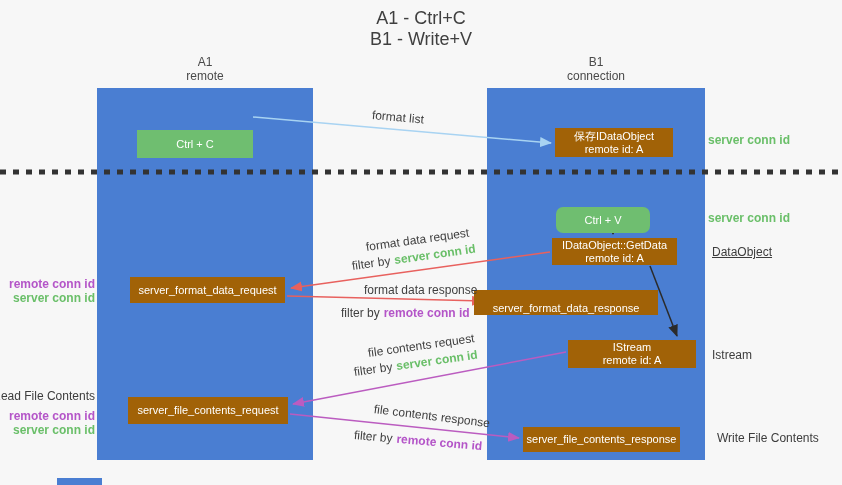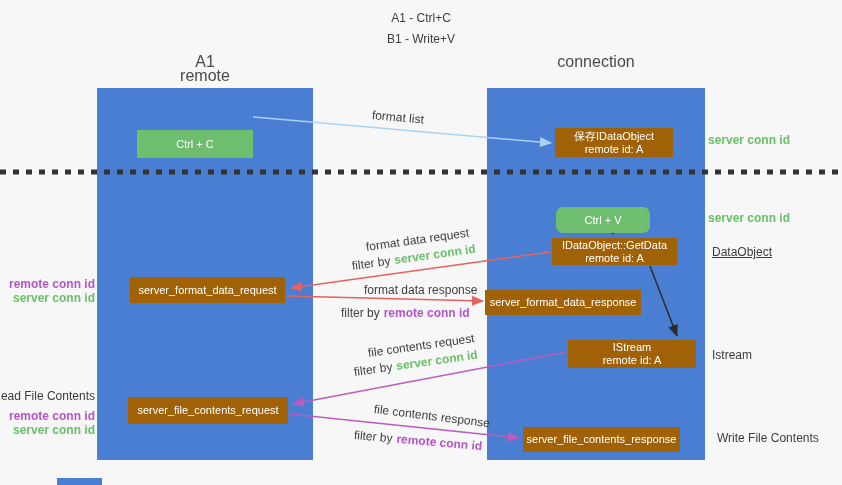--- a/index.html
+++ b/index.html
@@ -1,26 +1,26 @@
 <!DOCTYPE html>
 <html><head>
 <meta charset="utf-8">
 <style>
   html,body{margin:0;padding:0;}
   body{font-family:"Liberation Sans",sans-serif;background:#f7f7f7;}
   .stage{position:relative;width:842px;height:485px;background:#f7f7f7;overflow:hidden;}
 
   .title{position:absolute;top:8px;left:0;width:100%;text-align:center;
-         font-size:12px;line-height:21px;color:#3f3f3f;z-index:5;}
+         font-size:18px;line-height:21px;color:#3f3f3f;z-index:5;}
 
   .lane{position:absolute;top:88px;height:372px;background:#4a7ed2;z-index:1;}
   .lane-a{left:97px;width:216px;}
   .lane-b{left:487px;width:218px;}
 
-  .lane-header{position:absolute;top:55px;text-align:center;font-size:16px;
+  .lane-header{position:absolute;top:55px;text-align:center;font-size:12px;
                line-height:14px;color:#4a4a4a;z-index:5;}
   .lane-header-a{left:97px;width:216px;}
   .lane-header-b{left:487px;width:218px;}
 
   svg.overlay{position:absolute;top:0;left:0;z-index:2;pointer-events:none;}
 
   .box{position:absolute;display:flex;flex-direction:column;align-items:center;
        justify-content:center;color:#fff;font-size:11px;line-height:13px;
        text-align:center;z-index:3;box-sizing:border-box;}
   .box-orange{background:#a16207;}
@@ -47,20 +47,21 @@
   <div class="title">
     <div>A1 - Ctrl+C</div>
     <div>B1 - Write+V</div>
   </div>
 
   <div class="lane-header lane-header-a">
     <div>A1</div>
     <div>remote</div>
   </div>
   <div class="lane-header lane-header-b">
+    <div>B1</div>
     <div>connection</div>
   </div>
 
   <div class="lane lane-a"></div>
   <div class="lane lane-b"></div>
 
   <svg class="overlay" width="842" height="485" viewBox="0 0 842 485">
     <defs>
       <marker id="m-blue" markerUnits="userSpaceOnUse" markerWidth="13" markerHeight="11" refX="11" refY="5" orient="auto">
           <path d="M0,0 L12,5 L0,10 z" fill="#a8d3f2"></path>
@@ -108,21 +109,21 @@
 
   <div class="box box-orange" style="left:552px;top:238px;width:125px;height:27px;">
     <span>IDataObject::GetData</span>
     <span>remote id: A</span>
   </div>
 
   <div class="box box-orange" style="left:130px;top:277px;width:155px;height:26px;">
     <span>server_format_data_request</span>
   </div>
 
-  <div class="box box-orange" style="left:485px;top:290px;width:156px;height:25px;">
+  <div class="box box-orange" style="left:474px;top:290px;width:184px;height:25px;justify-content:flex-end;">
     <span>server_format_data_response</span>
   </div>
 
   <div class="box box-orange" style="left:568px;top:340px;width:128px;height:28px;">
     <span>IStream</span>
     <span>remote id: A</span>
   </div>
 
   <div class="box box-orange" style="left:128px;top:397px;width:160px;height:27px;">
     <span>server_file_contents_request</span>

